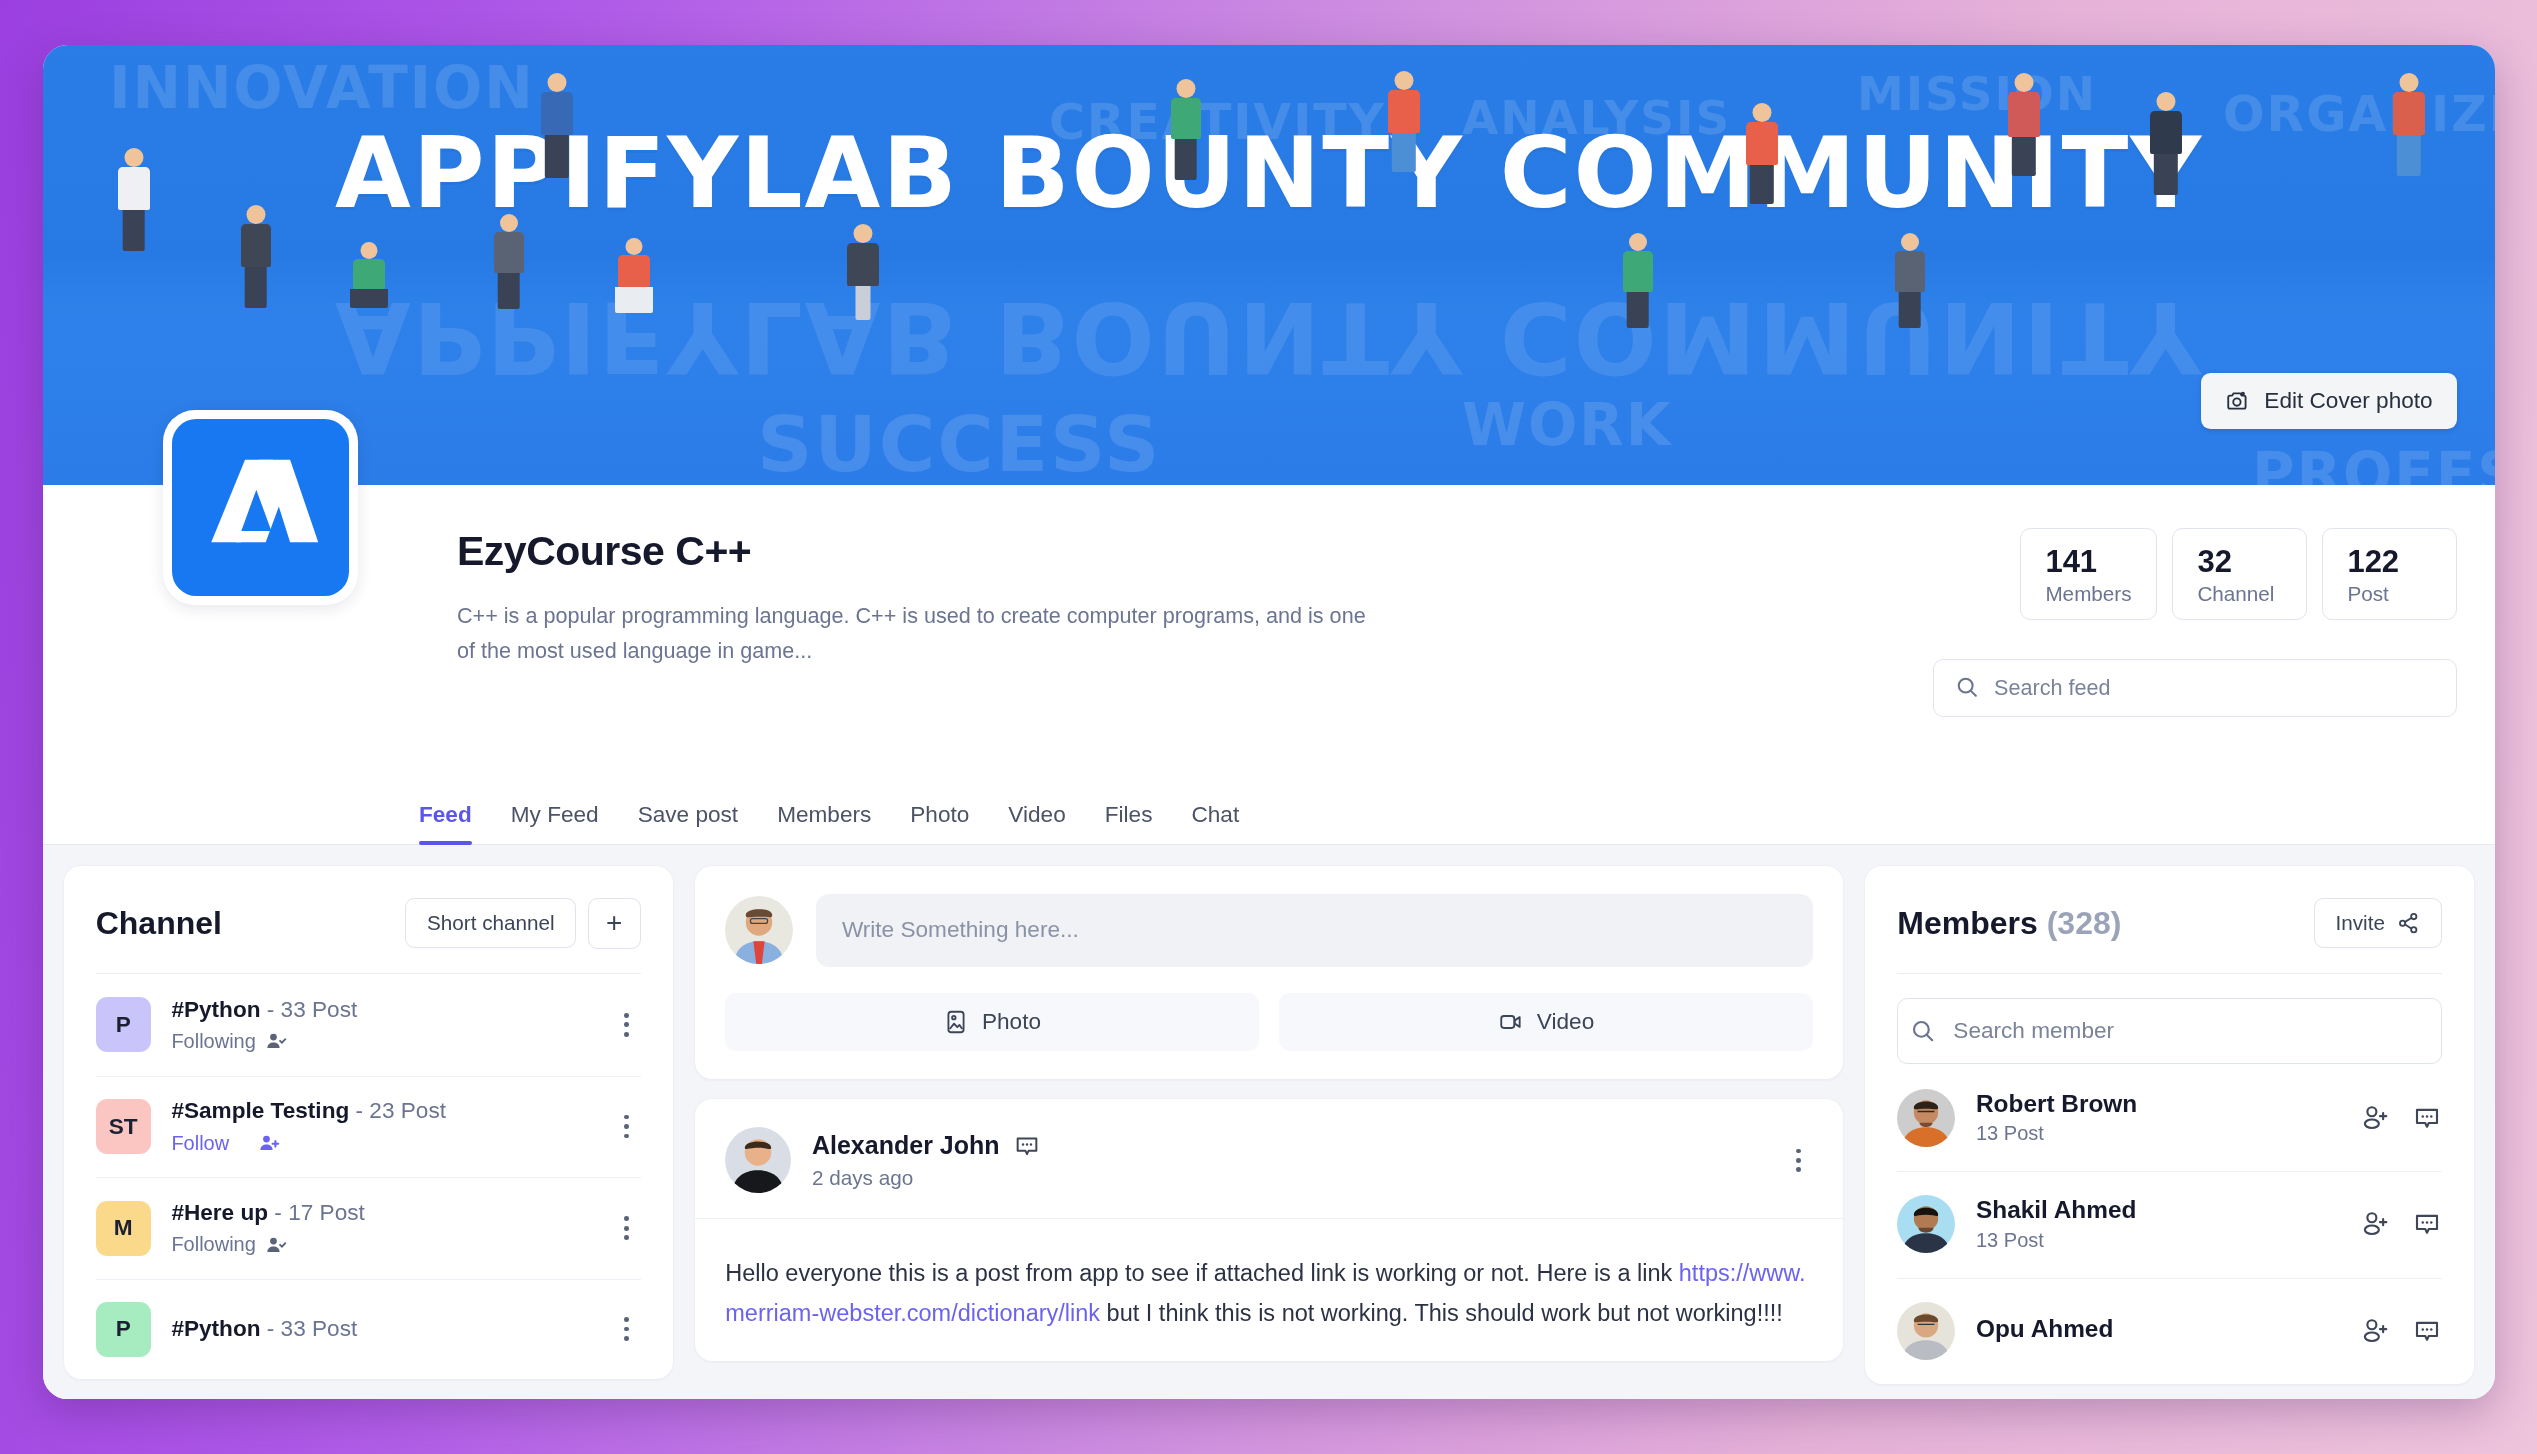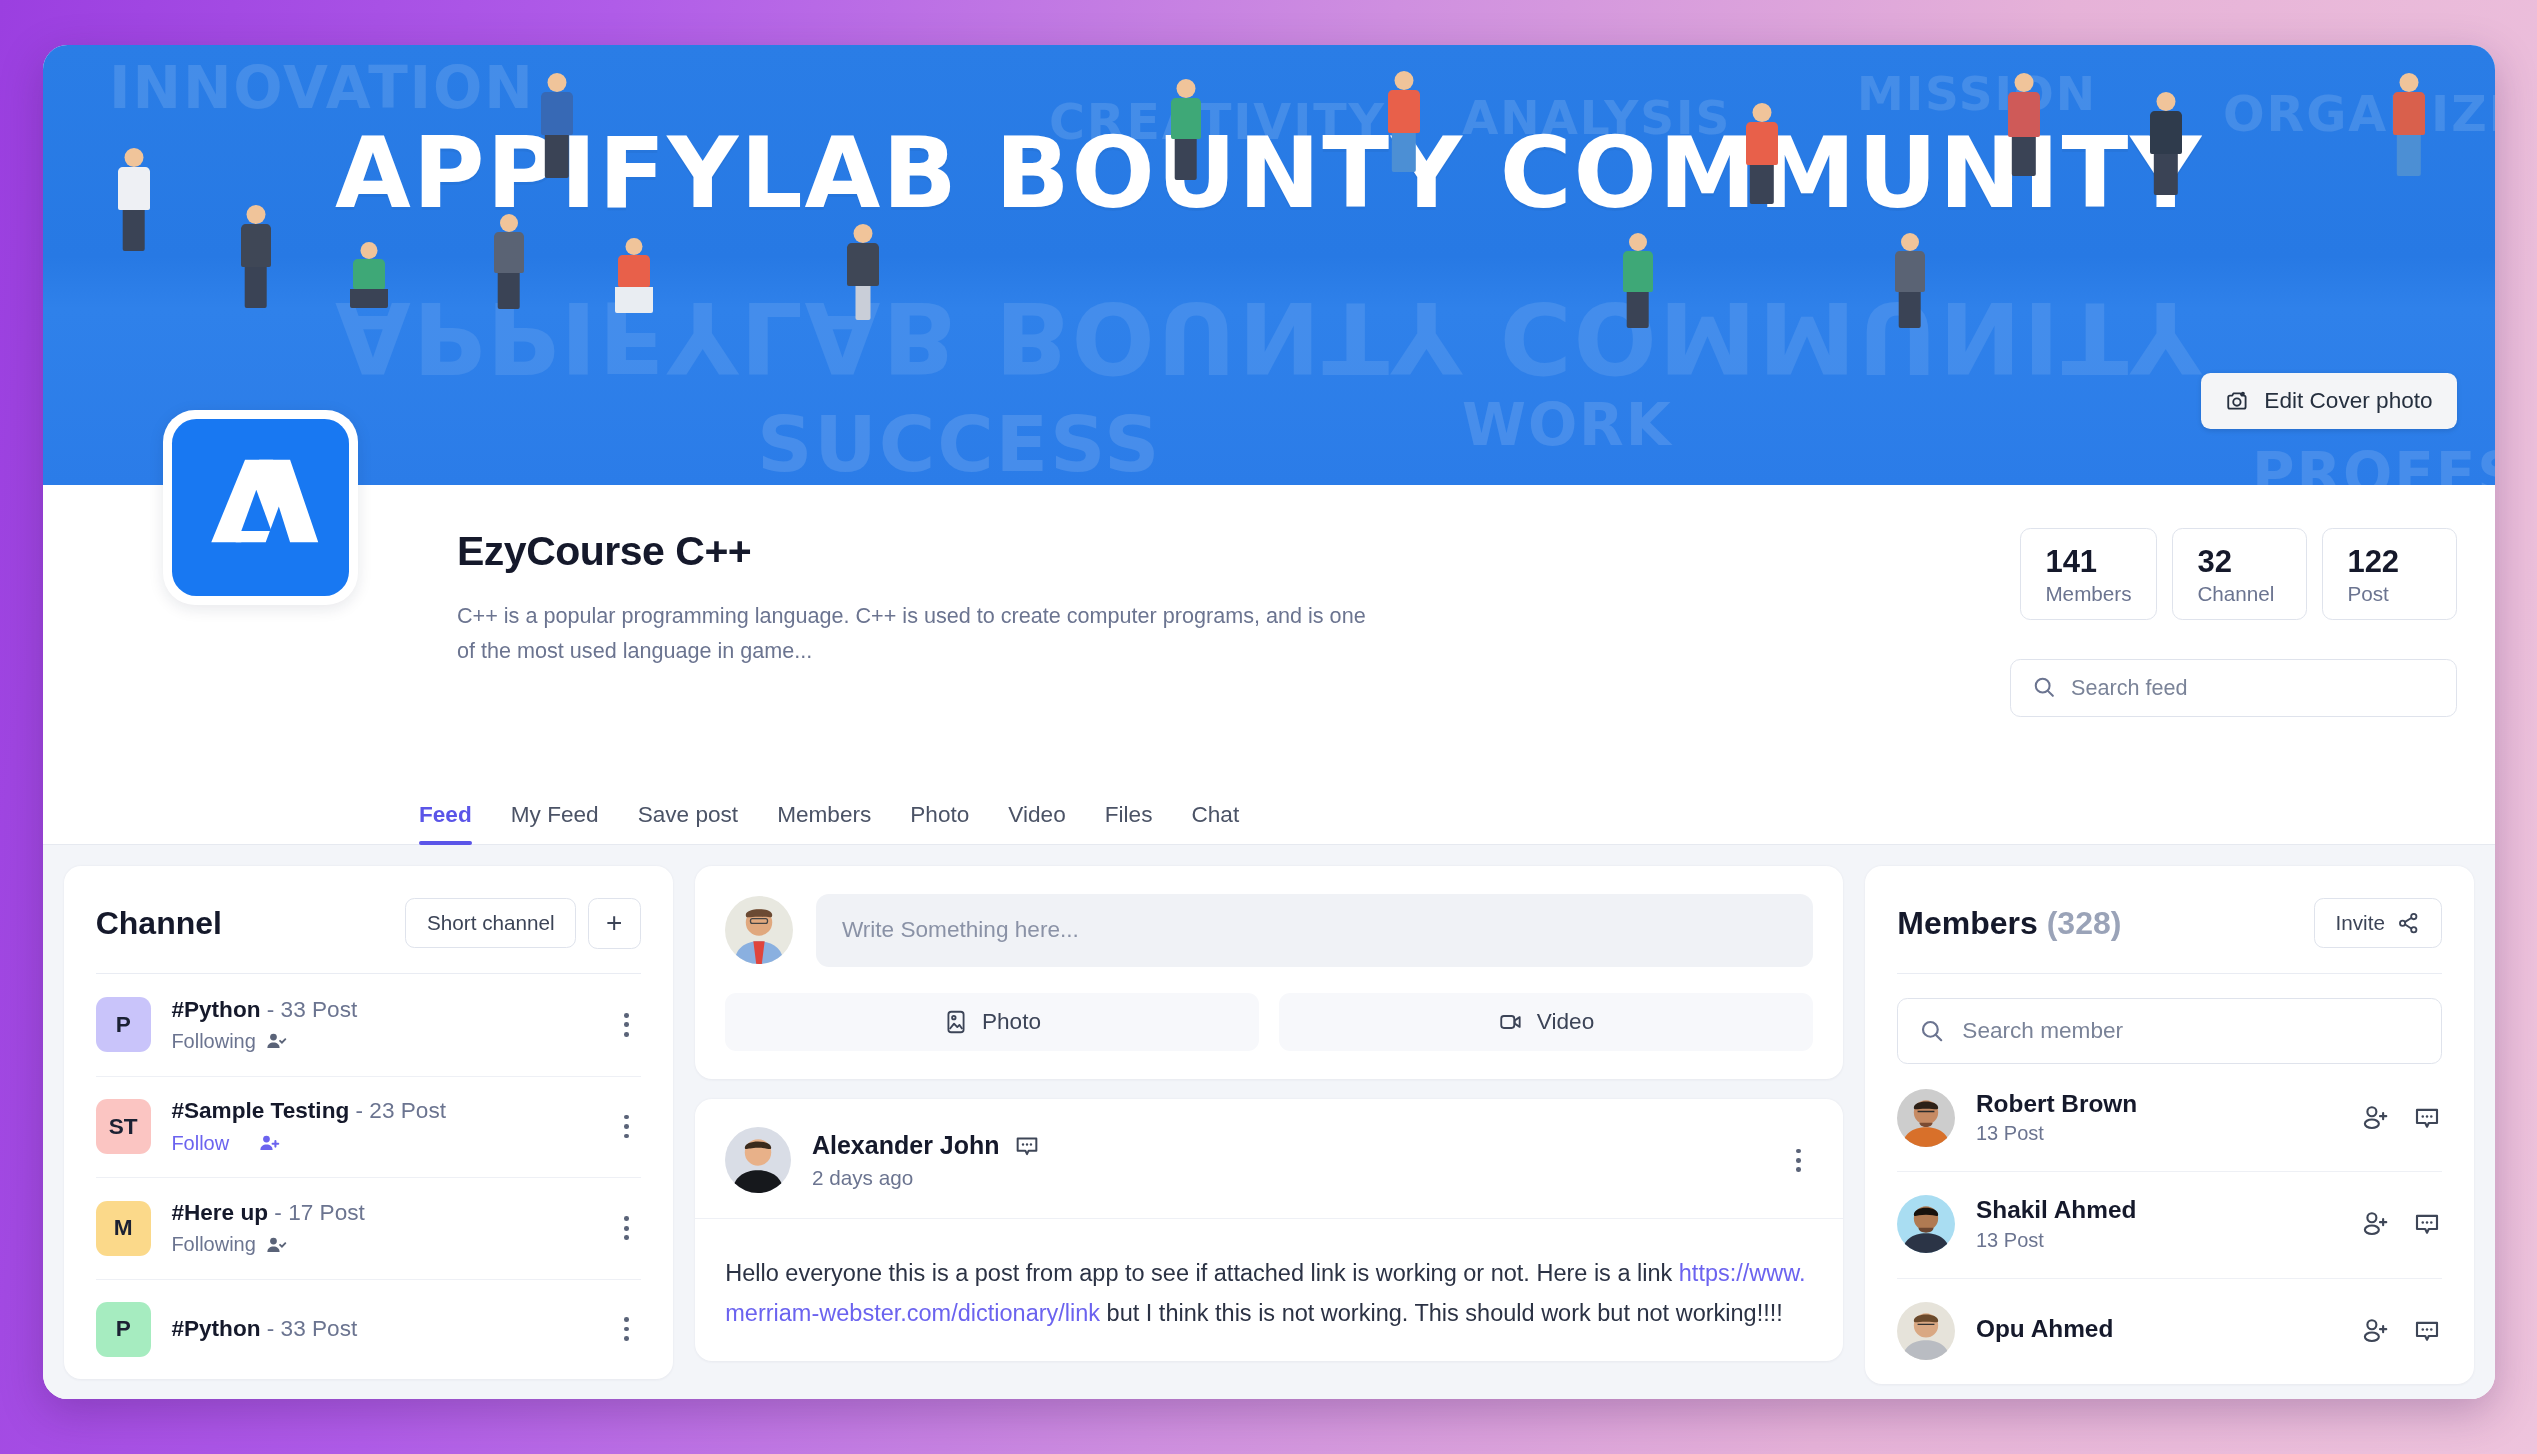--- a/index.html
+++ b/index.html
@@ -129,21 +129,21 @@
     border: 0.9px solid #dfe3ec;
     border-radius: 10.3px;
     padding: 15px 24.4px 13px 24.4px;
     min-width: 135px;
   }
   .stat-num { font-size: 31px; font-weight: 700; color: #15192b; line-height:1.15; }
   .stat-label { font-size: 20.7px; color: #6b7490; margin-top: 1.9px; }
   .right-col { display:flex; flex-direction: column; align-items: flex-end; }
   .search-feed {
     margin-top: 39px;
-    width: 447px;
+    width: 524px;
     border: 0.9px solid #dfe3ec;
     border-radius: 10.3px;
     height: 58px;
     display: flex; align-items: center;
     padding: 0 20.7px; gap: 15px;
     background: #fff;
   }
   .search-feed input {
     border: none; outline: none; font-size: 21.6px; color: #6b7490;
     font-family: "Liberation Sans", sans-serif; width: 100%; background: transparent;
@@ -261,21 +261,21 @@
   .post-author { font-size: 25px; font-weight: 700; color: #15192b; display:flex; align-items:center; gap:13px;}
   .post-time { font-size: 20.7px; color: #6b7490; margin-top: 5.6px; }
   .post-rule { height: 0.9px; background: #eef0f5; }
   .post-body { padding: 34px 30px 28px 30px; font-size: 23.5px; line-height: 1.72; color: #2b3244; }
   .post-body a { color: #6b63ef; text-decoration: none; word-break: break-all; }
 
   
   .member-search {
     margin: 24.4px 32px 0 32px;
     border: 0.9px solid #dfe3ec; border-radius: 10.3px; height: 66px;
-    display: flex; align-items: center; gap: 17px; padding: 0 21px;
+    display: flex; align-items: center; gap: 17px; padding: 0 12px;
   }
   .member-search input {
     border: none; outline: none; background: transparent; width: 100%;
     font-size: 22.6px; color: #6b7490; font-family: "Liberation Sans", sans-serif;
   }
   .member-search input::placeholder { color: #7a8398; }
   .mb-item { display:flex; align-items:center; gap: 20.7px; padding: 24.4px 32px; position: relative; }
   .mb-item + .mb-item::before {
     content:""; position:absolute; left:32px; right:32px; top:0; height:0.9px; background:#eef0f5;
   }

